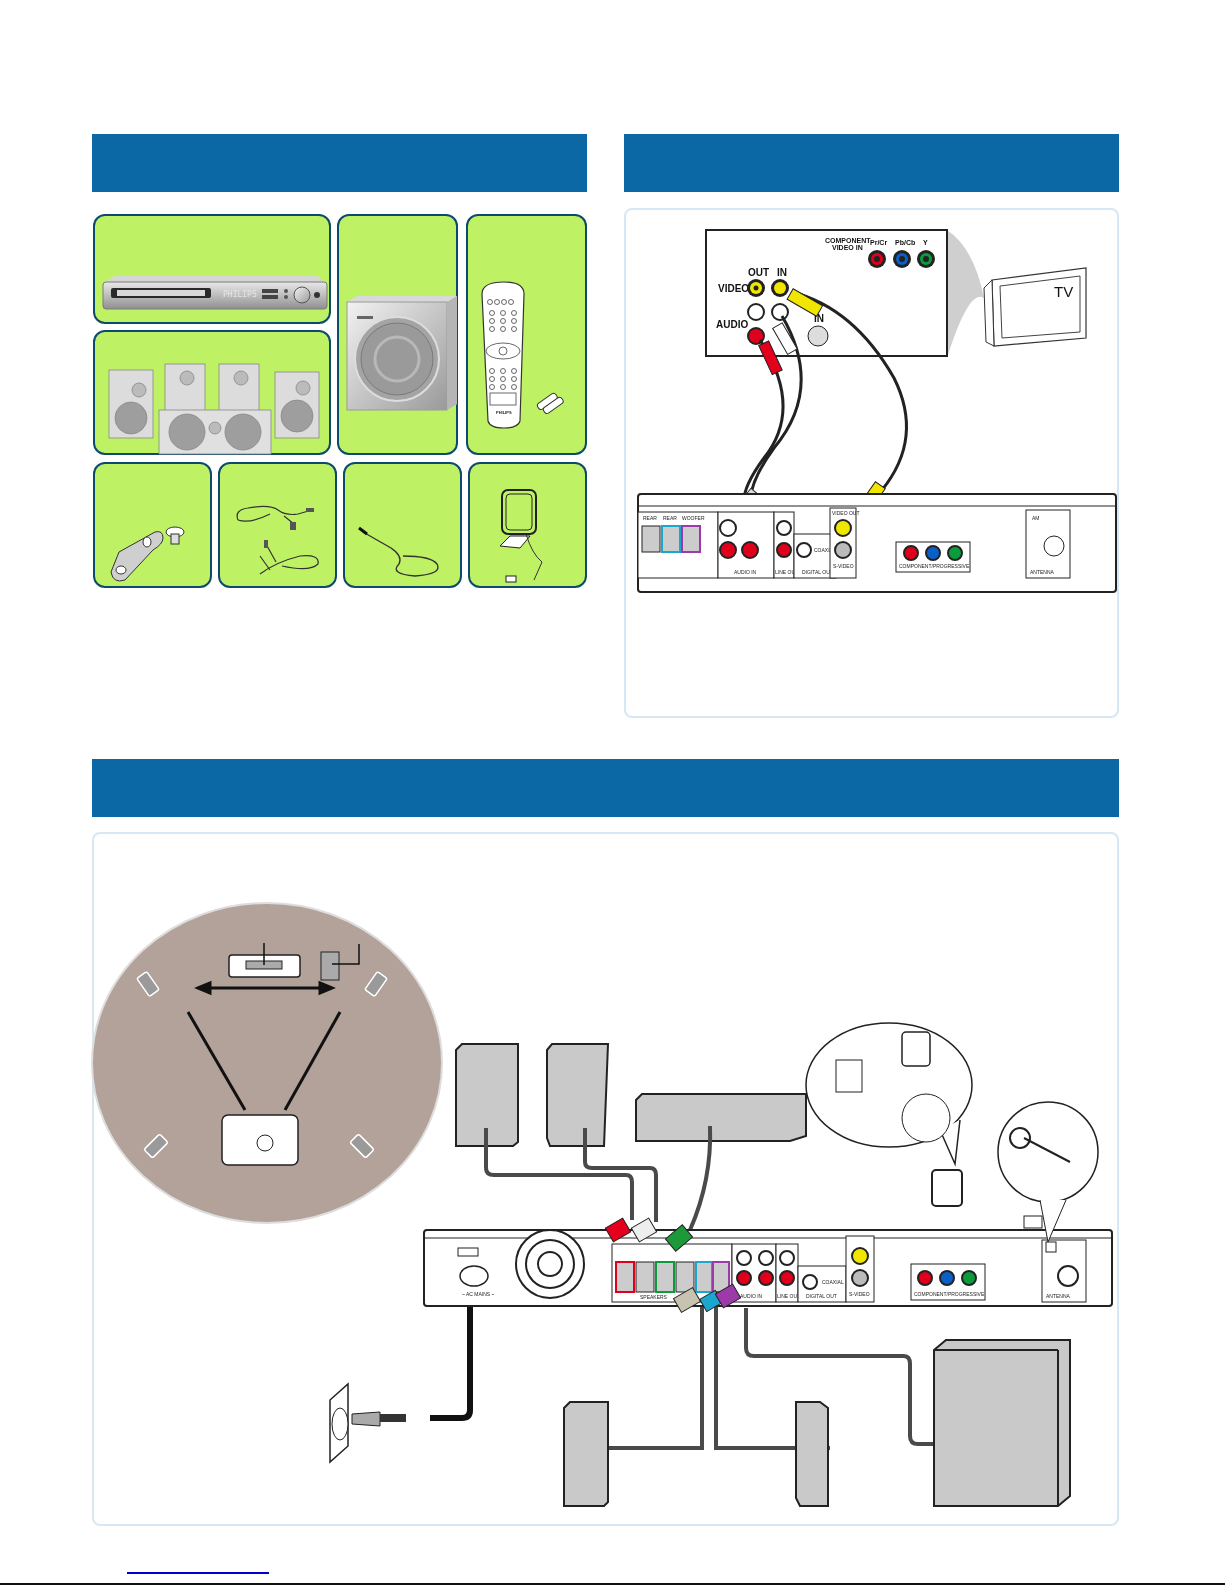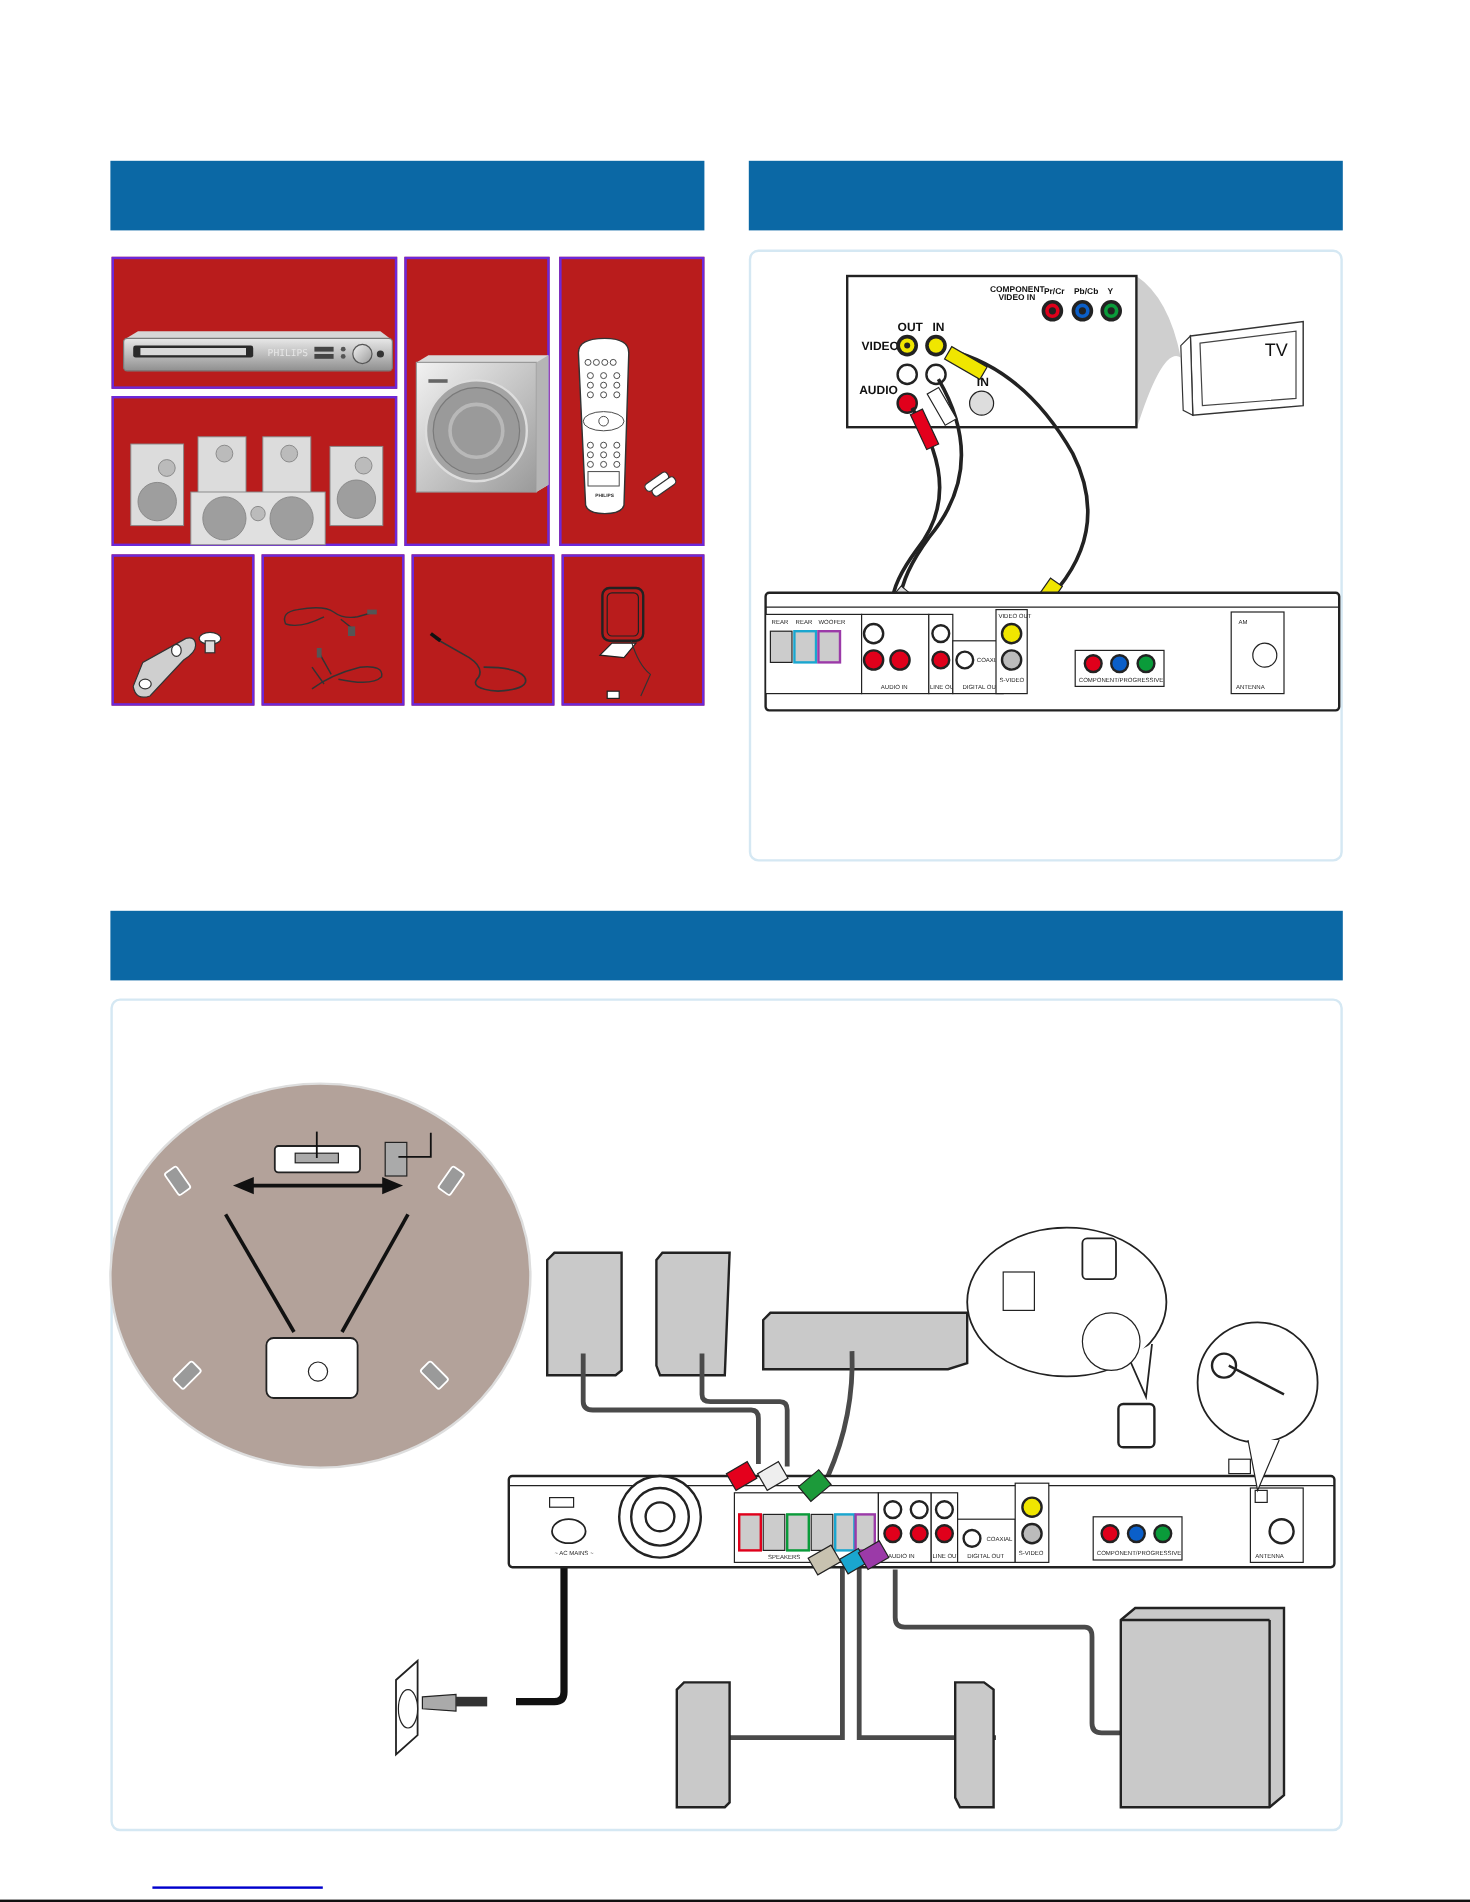--- a/index.html
+++ b/index.html
@@ -1,18 +1,18 @@
 <!DOCTYPE html>
 <html><head>
 <meta charset="utf-8">
 <style>
   html,body{margin:0;padding:0;background:#fff;}
   body{width:1225px;height:1585px;position:relative;overflow:hidden;font-family:"Liberation Sans",sans-serif;}
   .hdr{position:absolute;background:#0b68a5;}
-  .card{position:absolute;border:2px solid #6d28d9;border-radius:0;background:#b91c1c;box-sizing:border-box;}
+  .card{position:absolute;border:2px solid #0c4a6e;border-radius:12px;background:#bef264;box-sizing:border-box;}
   .card-soft{position:absolute;border:2px solid #d5e8f3;border-radius:8px;background:#fff;box-sizing:border-box;}
   svg{position:absolute;overflow:visible;}
   .lbl{font-family:"Liberation Sans",sans-serif;font-weight:bold;fill:#111;}
   .tiny{font-family:"Liberation Sans",sans-serif;fill:#222;font-size:5px;}
   .footer-link{position:absolute;left:127px;top:1572px;width:142px;height:0;border-top:2px solid #0000cc;}
   .footer-rule{position:absolute;left:0;top:1583px;width:1225px;height:0;border-top:2px solid #111;}
 </style>
 </head>
 <body>
 

